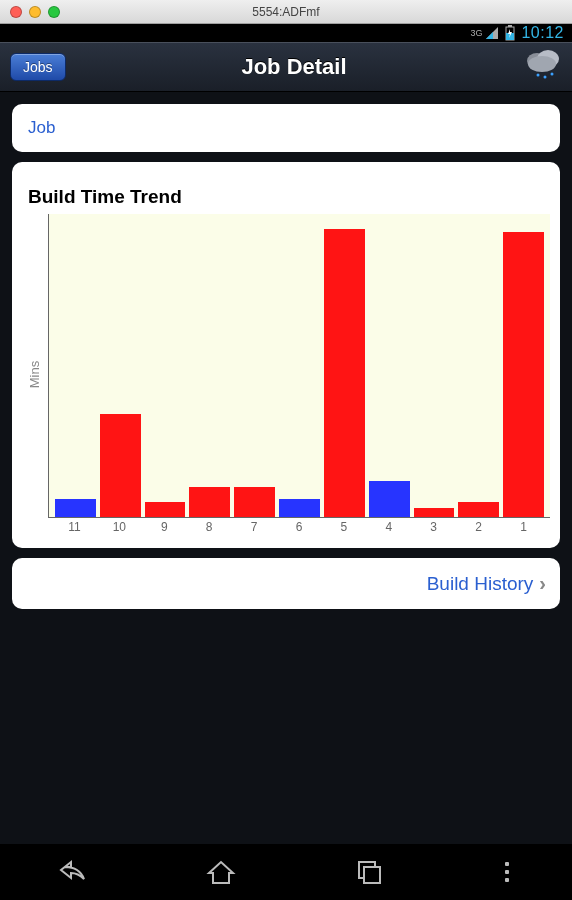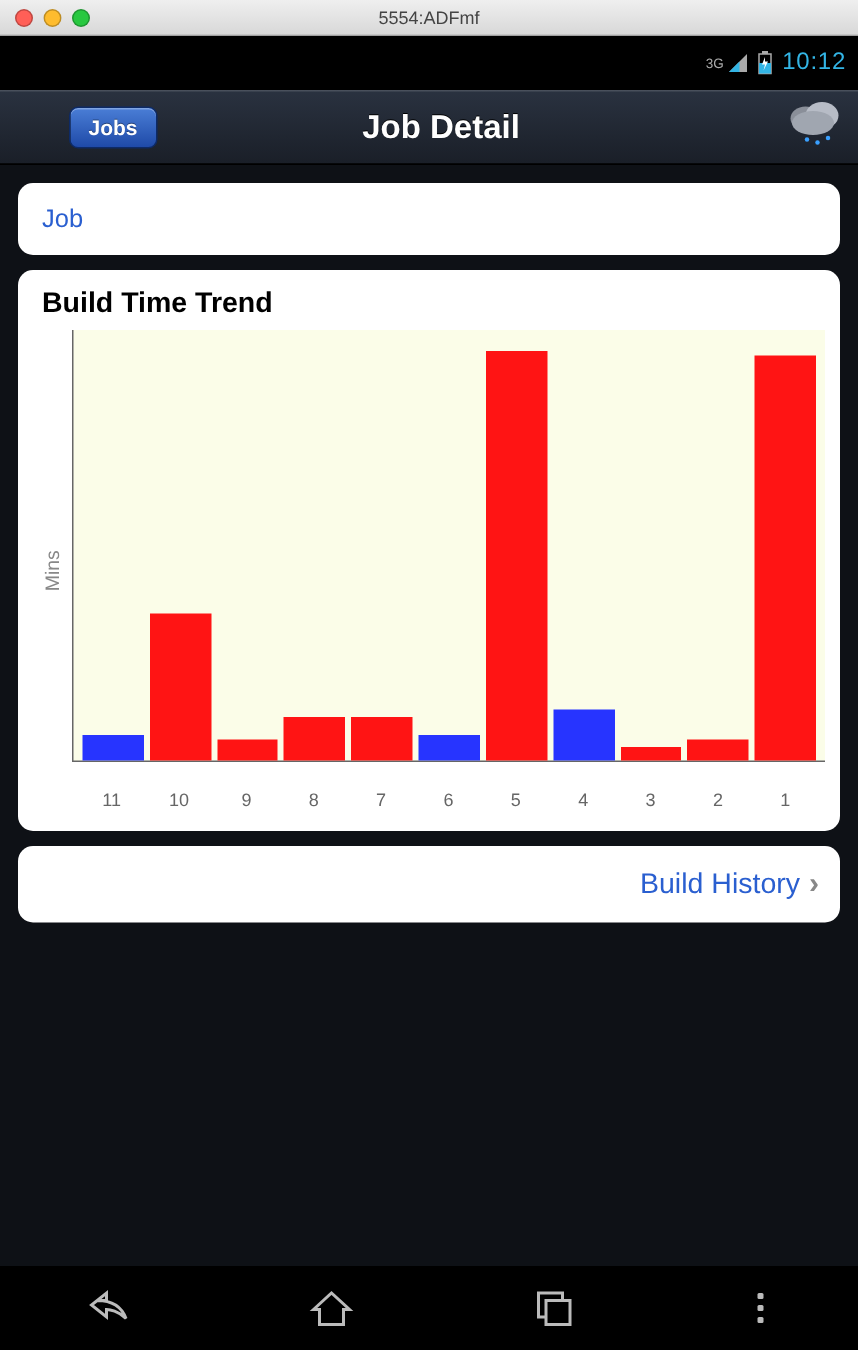--- a/index.html
+++ b/index.html
@@ -44,21 +44,21 @@
   font-size: 12px;
   color: #444;
 }
 .emulator {
   flex: 1;
   background: #000;
   display: flex;
   flex-direction: column;
 }
 .android-statusbar {
-  height: 36px;
+  height: 18px;
   background: #000;
   display: flex;
   justify-content: flex-end;
   align-items: center;
   gap: 6px;
   padding-right: 8px;
   color: #33b5e5;
   font-size: 16px;
 }
 .sb-icon { display:inline-flex; align-items:center; }
@@ -73,25 +73,24 @@
   align-items: center;
   padding: 0 10px;
   position: relative;
 }
 .back-btn {
   background: linear-gradient(#4a7ed6, #1f4aa8);
   border: 1px solid #0d2a66;
   border-radius: 6px;
   color: #fff;
   font-size: 14px;
-  font-weight: 700;
+  font-weight: 400;
   padding: 5px 12px;
   text-shadow: 0 -1px 0 rgba(0,0,0,0.4);
   box-shadow: inset 0 1px 0 rgba(255,255,255,0.3);
-  margin-left: 36px;
 }
 .header-title {
   position: absolute;
   left: 0; right: 0;
   text-align: center;
   color: #fff;
   font-size: 22px;
   font-weight: bold;
   text-shadow: 0 -1px 0 #000;
   pointer-events: none;
@@ -134,21 +133,21 @@
 }
 .stability {
   font-weight: bold;
   font-size: 16.5px;
   text-align: center;
 }
 .chart-card { padding: 10px 10px 14px 10px; }
 .chart-title {
   font-weight: bold;
   font-size: 19px;
-  margin: 2px 0 6px 6px;
+  margin: 14px 0 6px 6px;
 }
 .chart-wrap {
   display: flex;
   height: 320px;
 }
 .ylabel-wrap {
   width: 26px;
   display:flex; align-items:center; justify-content:center;
 }
 .ylabel {
@@ -169,21 +168,21 @@
   gap: 4px;
 }
 .bar {
   flex: 1;
   min-width: 0;
 }
 .bar.blue { background: #2734ff; }
 .bar.red  { background: #ff1414; }
 .xlabels {
   display: flex;
-  padding: 18px 6px 0 6px;
+  padding: 2px 6px 0 6px;
   gap: 4px;
 }
 .xlab {
   flex: 1;
   text-align: center;
   font-size: 12px;
   color: #666;
 }
 .history-card {
   display:flex;

